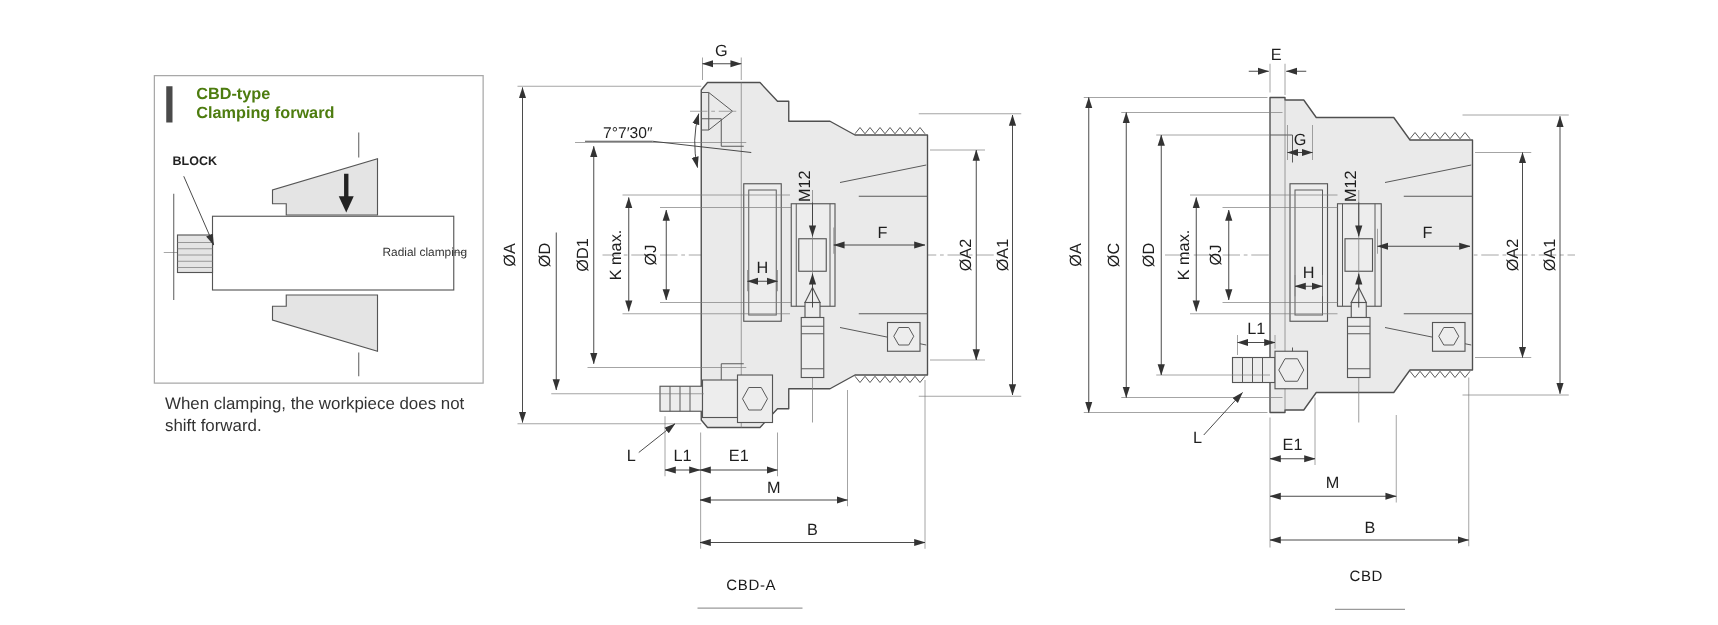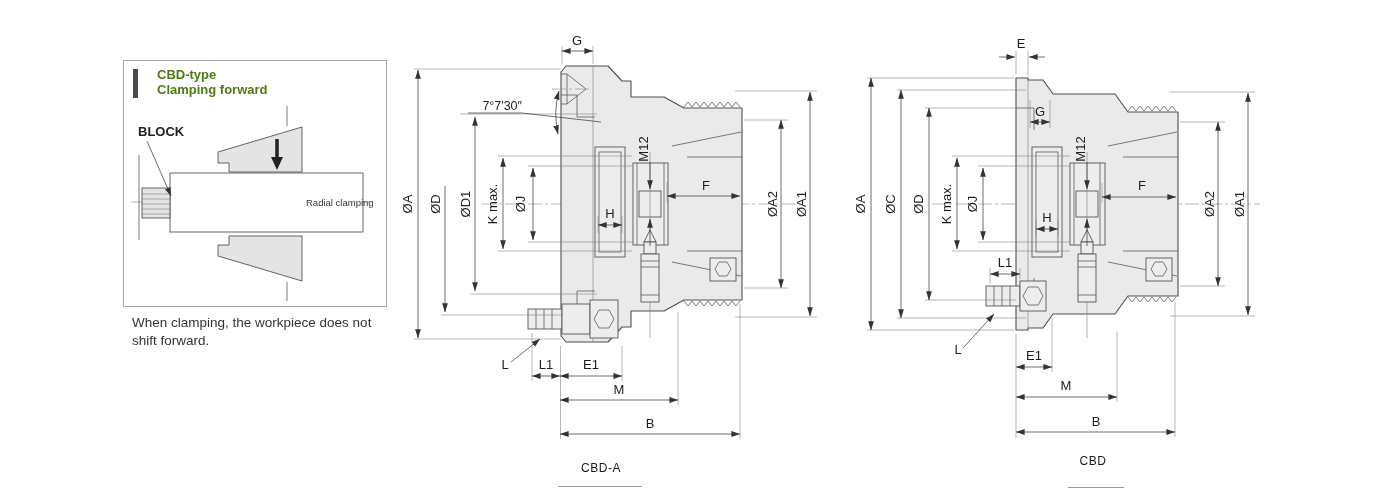--- a/index.html
+++ b/index.html
@@ -15,21 +15,21 @@
   .thin{fill:none;stroke:#7d7d7d;stroke-width:0.6;}
   .dim{fill:none;stroke:#3f3f3f;stroke-width:0.75;}
   .ext{fill:none;stroke:#7a7a7a;stroke-width:0.55;}
   .axis{fill:none;stroke:#8a8a8a;stroke-width:0.6;stroke-dasharray:14 3 3 3;}
   .overlay{position:absolute;color:#2c2c2c;}
   #panel-box{position:absolute;left:123px;top:60px;width:262px;height:245px;
              border:1px solid #a8a8a8;background:transparent;}
   #panel-accent{position:absolute;left:133px;top:69px;width:5px;height:29px;background:#4a4a4a;}
   #panel-head{position:absolute;left:145px;top:67px;font-size:13px;font-weight:bold;
               color:#4d7c0f;line-height:15px;margin-left:12px;}
-  #block-label{position:absolute;left:138px;top:124px;font-size:13px;font-weight:bold;color:#222;}
+  #block-label{position:absolute;left:138px;top:124px;font-size:10px;font-weight:bold;color:#222;}
   #radial-label{position:absolute;left:306px;top:153px;font-size:9.5px;color:#333;margin-top:44px;}
   #caption{position:absolute;left:132px;top:314px;width:266px;font-size:13.5px;
            color:#333;line-height:18px;}
   .title{position:absolute;font-size:12px;color:#1a1a1a;letter-spacing:0.5px;text-align:center;}
   #cbda-title{left:540px;top:461px;width:122px;}
   #cbd-title{left:1032px;top:454px;width:122px;}
   .title-rule{position:absolute;height:1px;background:#9a9a9a;}
   #cbda-rule{left:558px;top:486px;width:84px;}
   #cbd-rule{left:1068px;top:487px;width:56px;}
 </style>

